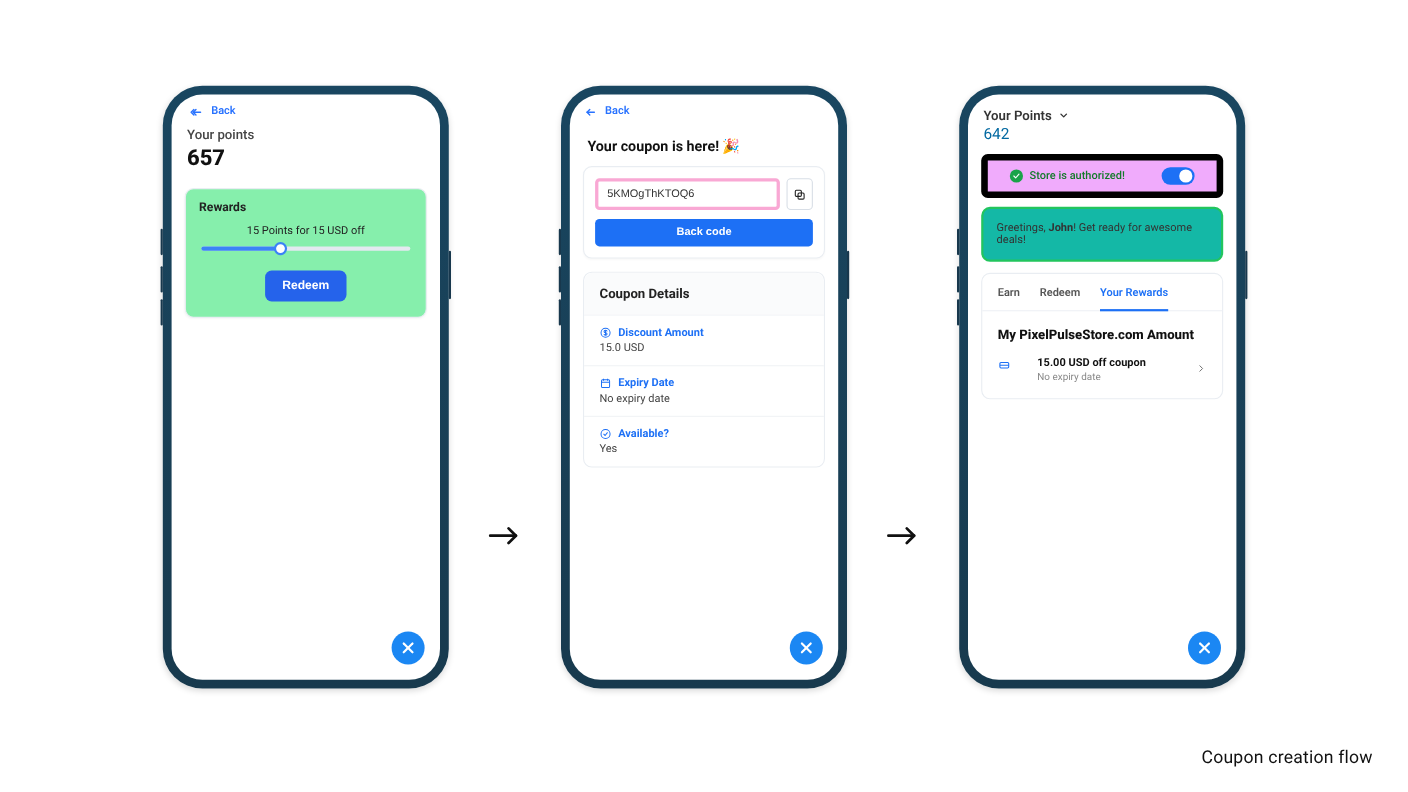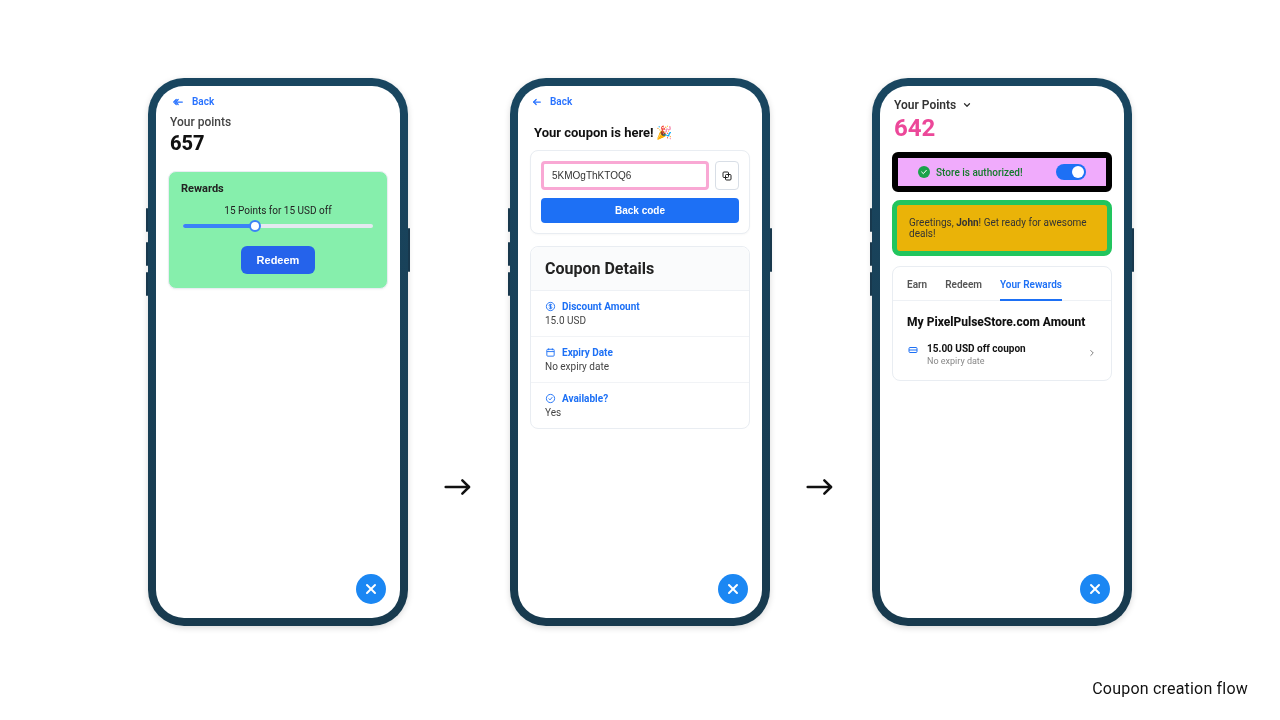--- a/index.html
+++ b/index.html
@@ -126,73 +126,73 @@
   .apply-btn {
     margin-top:8px; width:100%;
     background:#1d70f5; color:#fff; border:none; border-radius:4px;
     font-size:10px; font-weight:600; padding:7px 0; cursor:pointer;
   }
   .details-card {
     margin:0 12px; border:1px solid #e9edf2; border-radius:8px;
     background:#fff;
   }
   .details-card .hdr {
-    font-size:16px; font-weight:700; color:#222;
+    font-size:12px; font-weight:700; color:#222;
     padding:12px 14px; border-bottom:1px solid #eef1f5;
     background:#fafbfc; border-radius:8px 8px 0 0;
   }
   .detail-row { padding:10px 14px; border-bottom:1px solid #f1f3f6; }
   .detail-row:last-child { border-bottom:none; }
   .detail-row .k { display:flex; align-items:center; gap:6px; font-size:10px; font-weight:700; color:#1d70f5; }
   .detail-row .k svg { width:11px; height:11px; stroke:#1d70f5; stroke-width:2; fill:none; }
   .detail-row .v { font-size:10px; color:#444; margin-top:3px; }
 
   
   .your-pts {
     display:flex; align-items:center; gap:6px;
     padding:12px 14px 2px;
     font-size:12px; color:#333; font-weight:600;
   }
   .your-pts svg { width:10px; height:10px; }
-  .pts-val { padding:0 14px 8px; font-size:24px; font-weight:700; color:#ec4899; }
+  .pts-val { padding:0 14px 8px; font-size:14px; font-weight:400; color:#0369a1; }
   .auth-banner {
     margin:2px 12px 8px;
     background:#f0abfc; border:6px solid #000000; border-radius:6px;
     display:flex; align-items:center; justify-content:space-between;
     padding:6px 20px;
   }
   .auth-left { display:flex; align-items:center; gap:6px; color:#137a2a; font-size:10px; font-weight:500; }
   .auth-left .dot { width:12px; height:12px; border-radius:50%; background:#1aa34a; display:flex; align-items:center; justify-content:center; }
   .auth-left .dot svg { width:8px; height:8px; stroke:#fff; stroke-width:3; fill:none; }
   .toggle {
     width:30px; height:16px; border-radius:10px; background:#1d70f5; position:relative; cursor:pointer;
   }
   .toggle::after {
     content:""; position:absolute; right:2px; top:2px; width:12px; height:12px; border-radius:50%; background:#fff;
   }
   .greet-card {
-    margin:4px 12px 10px; border:5px solid #22c55e; border-radius:8px;
-    padding:12px; background:#eab308;
+    margin:4px 12px 10px; border:2px solid #22c55e; border-radius:8px;
+    padding:12px; background:#14b8a6;
     font-size:10px; color:#333;
   }
   .greet-card .name { font-weight:700; }
   .tabs-card {
     margin:0 12px; border:1px solid #e9edf2; border-radius:8px; background:#fff;
     padding-bottom: 12px;
   }
   .tabs { display:flex; gap:18px; padding:12px 14px 0; border-bottom:1px solid #eef1f5; }
   .tab { font-size:10px; font-weight:600; color:#555; padding-bottom:10px; cursor:pointer; position:relative; }
   .tab.active { color:#1d70f5; }
   .tab.active::after { content:""; position:absolute; left:0; right:0; bottom:-1px; height:2px; background:#1d70f5; }
   .coupons-h { font-size:12px; font-weight:800; color:#111; padding:14px 14px 8px; }
   .coupon-item {
     display:flex; align-items:flex-start; justify-content:space-between;
     padding:6px 14px 2px; cursor:pointer;
   }
-  .coupon-item .cl { display:flex; gap:8px; align-items:flex-start; }
+  .coupon-item .cl { display:flex; gap:24px; align-items:flex-start; }
   .coupon-item .cl svg { width:12px; height:12px; margin-top:1px; }
   .coupon-item .nm { font-size:10px; font-weight:700; color:#111; }
   .coupon-item .sub { font-size:9px; color:#888; margin-top:2px; }
   .coupon-item .chev svg { width:10px; height:10px; stroke:#666; stroke-width:2; fill:none; }
 </style>
 </head>
 <body>
 
 <div class="phone">
   <div class="button-l b1"></div>

